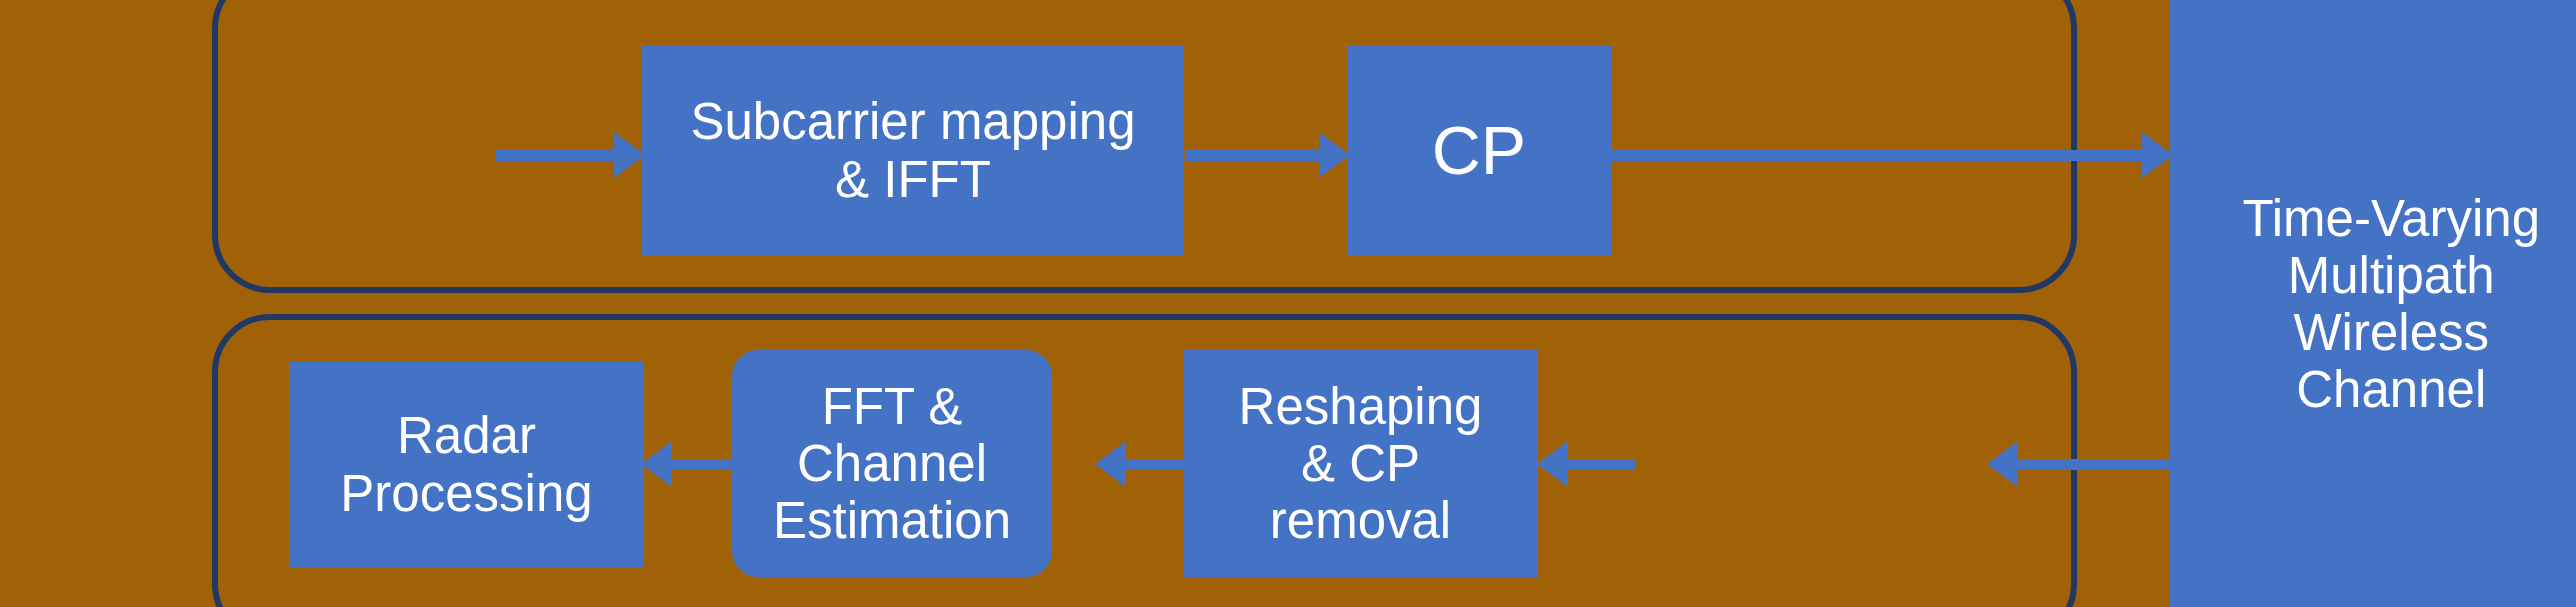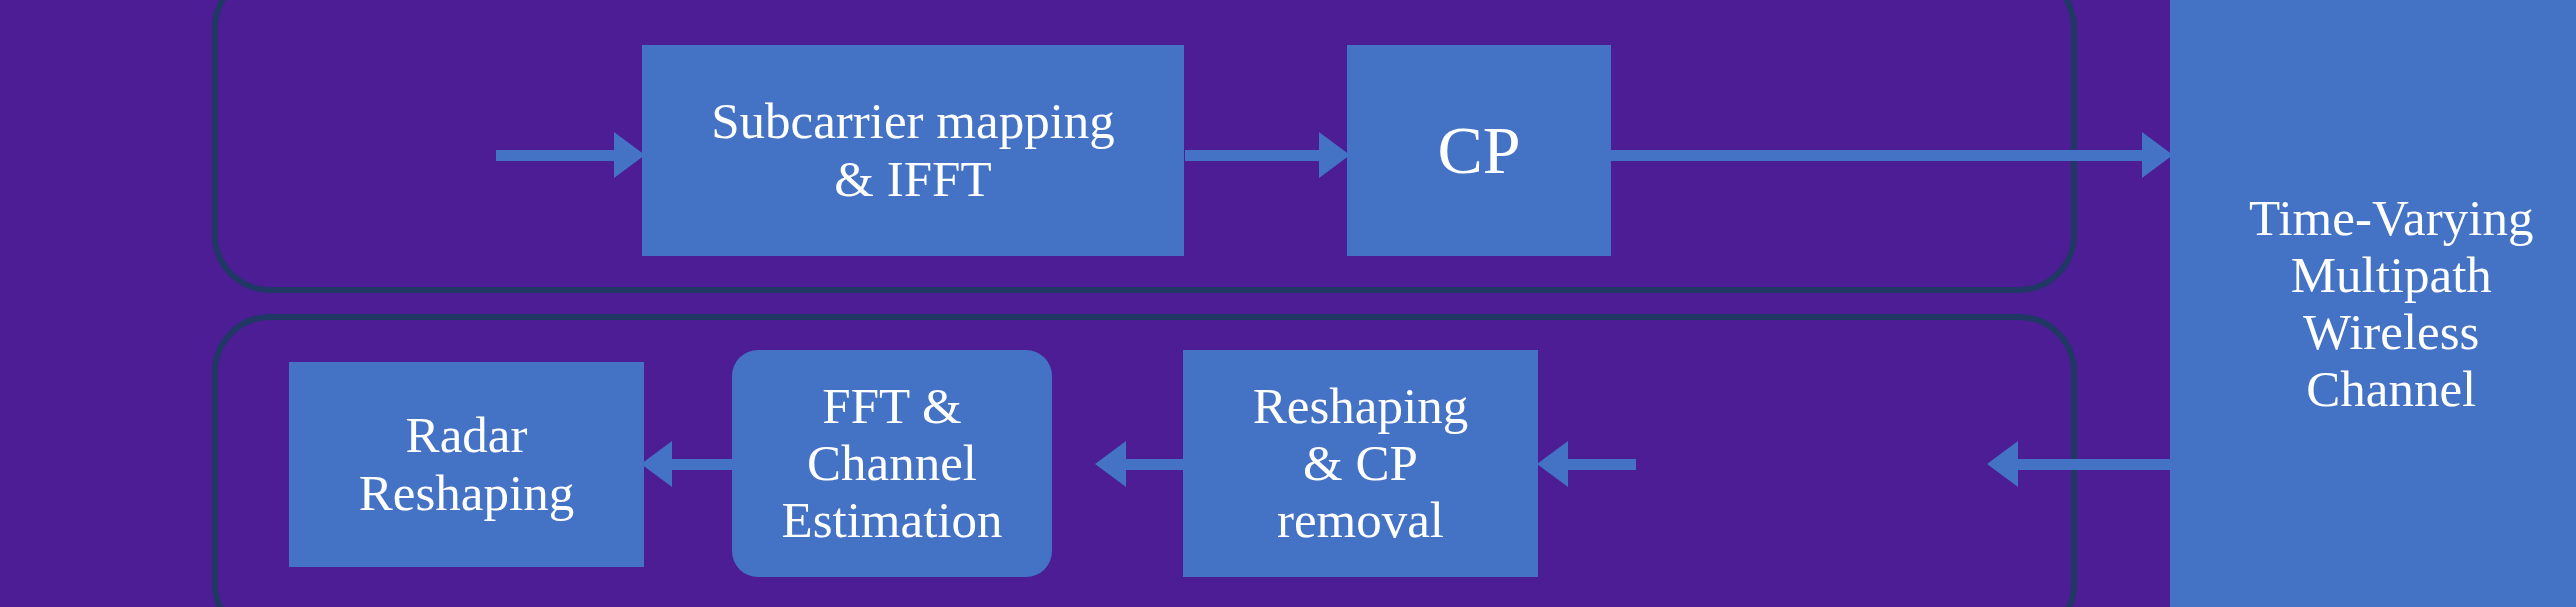--- a/index.html
+++ b/index.html
@@ -4,23 +4,23 @@
 <style>
   html, body {
     margin: 0;
     padding: 0;
     background: #000000;
   }
   #canvas {
     position: relative;
     width: 2576px;
     height: 608px;
-    background: #4c1d95;
+    background: #a16207;
     overflow: hidden;
-    font-family: Liberation Serif, serif;
+    font-family: Liberation Sans, sans-serif;
   }
 
   
   .group-box {
     position: absolute;
     border: 6.4px solid #1F3864;
     border-radius: 58px;
     background: transparent;
     box-sizing: border-box;
   }
@@ -172,16 +172,16 @@
   <div class="block" id="blk-fft">FFT &amp;
 Channel
 Estimation</div>
 
   <div class="arrow left" id="arr-fft-radar" style="left:642px; top:464px; width:92px;">
     <div class="shaft"></div>
     <div class="head"></div>
   </div>
 
   <div class="block" id="blk-radar">Radar
-Reshaping</div>
+Processing</div>
 
 </div>
 
 
 </body></html>

